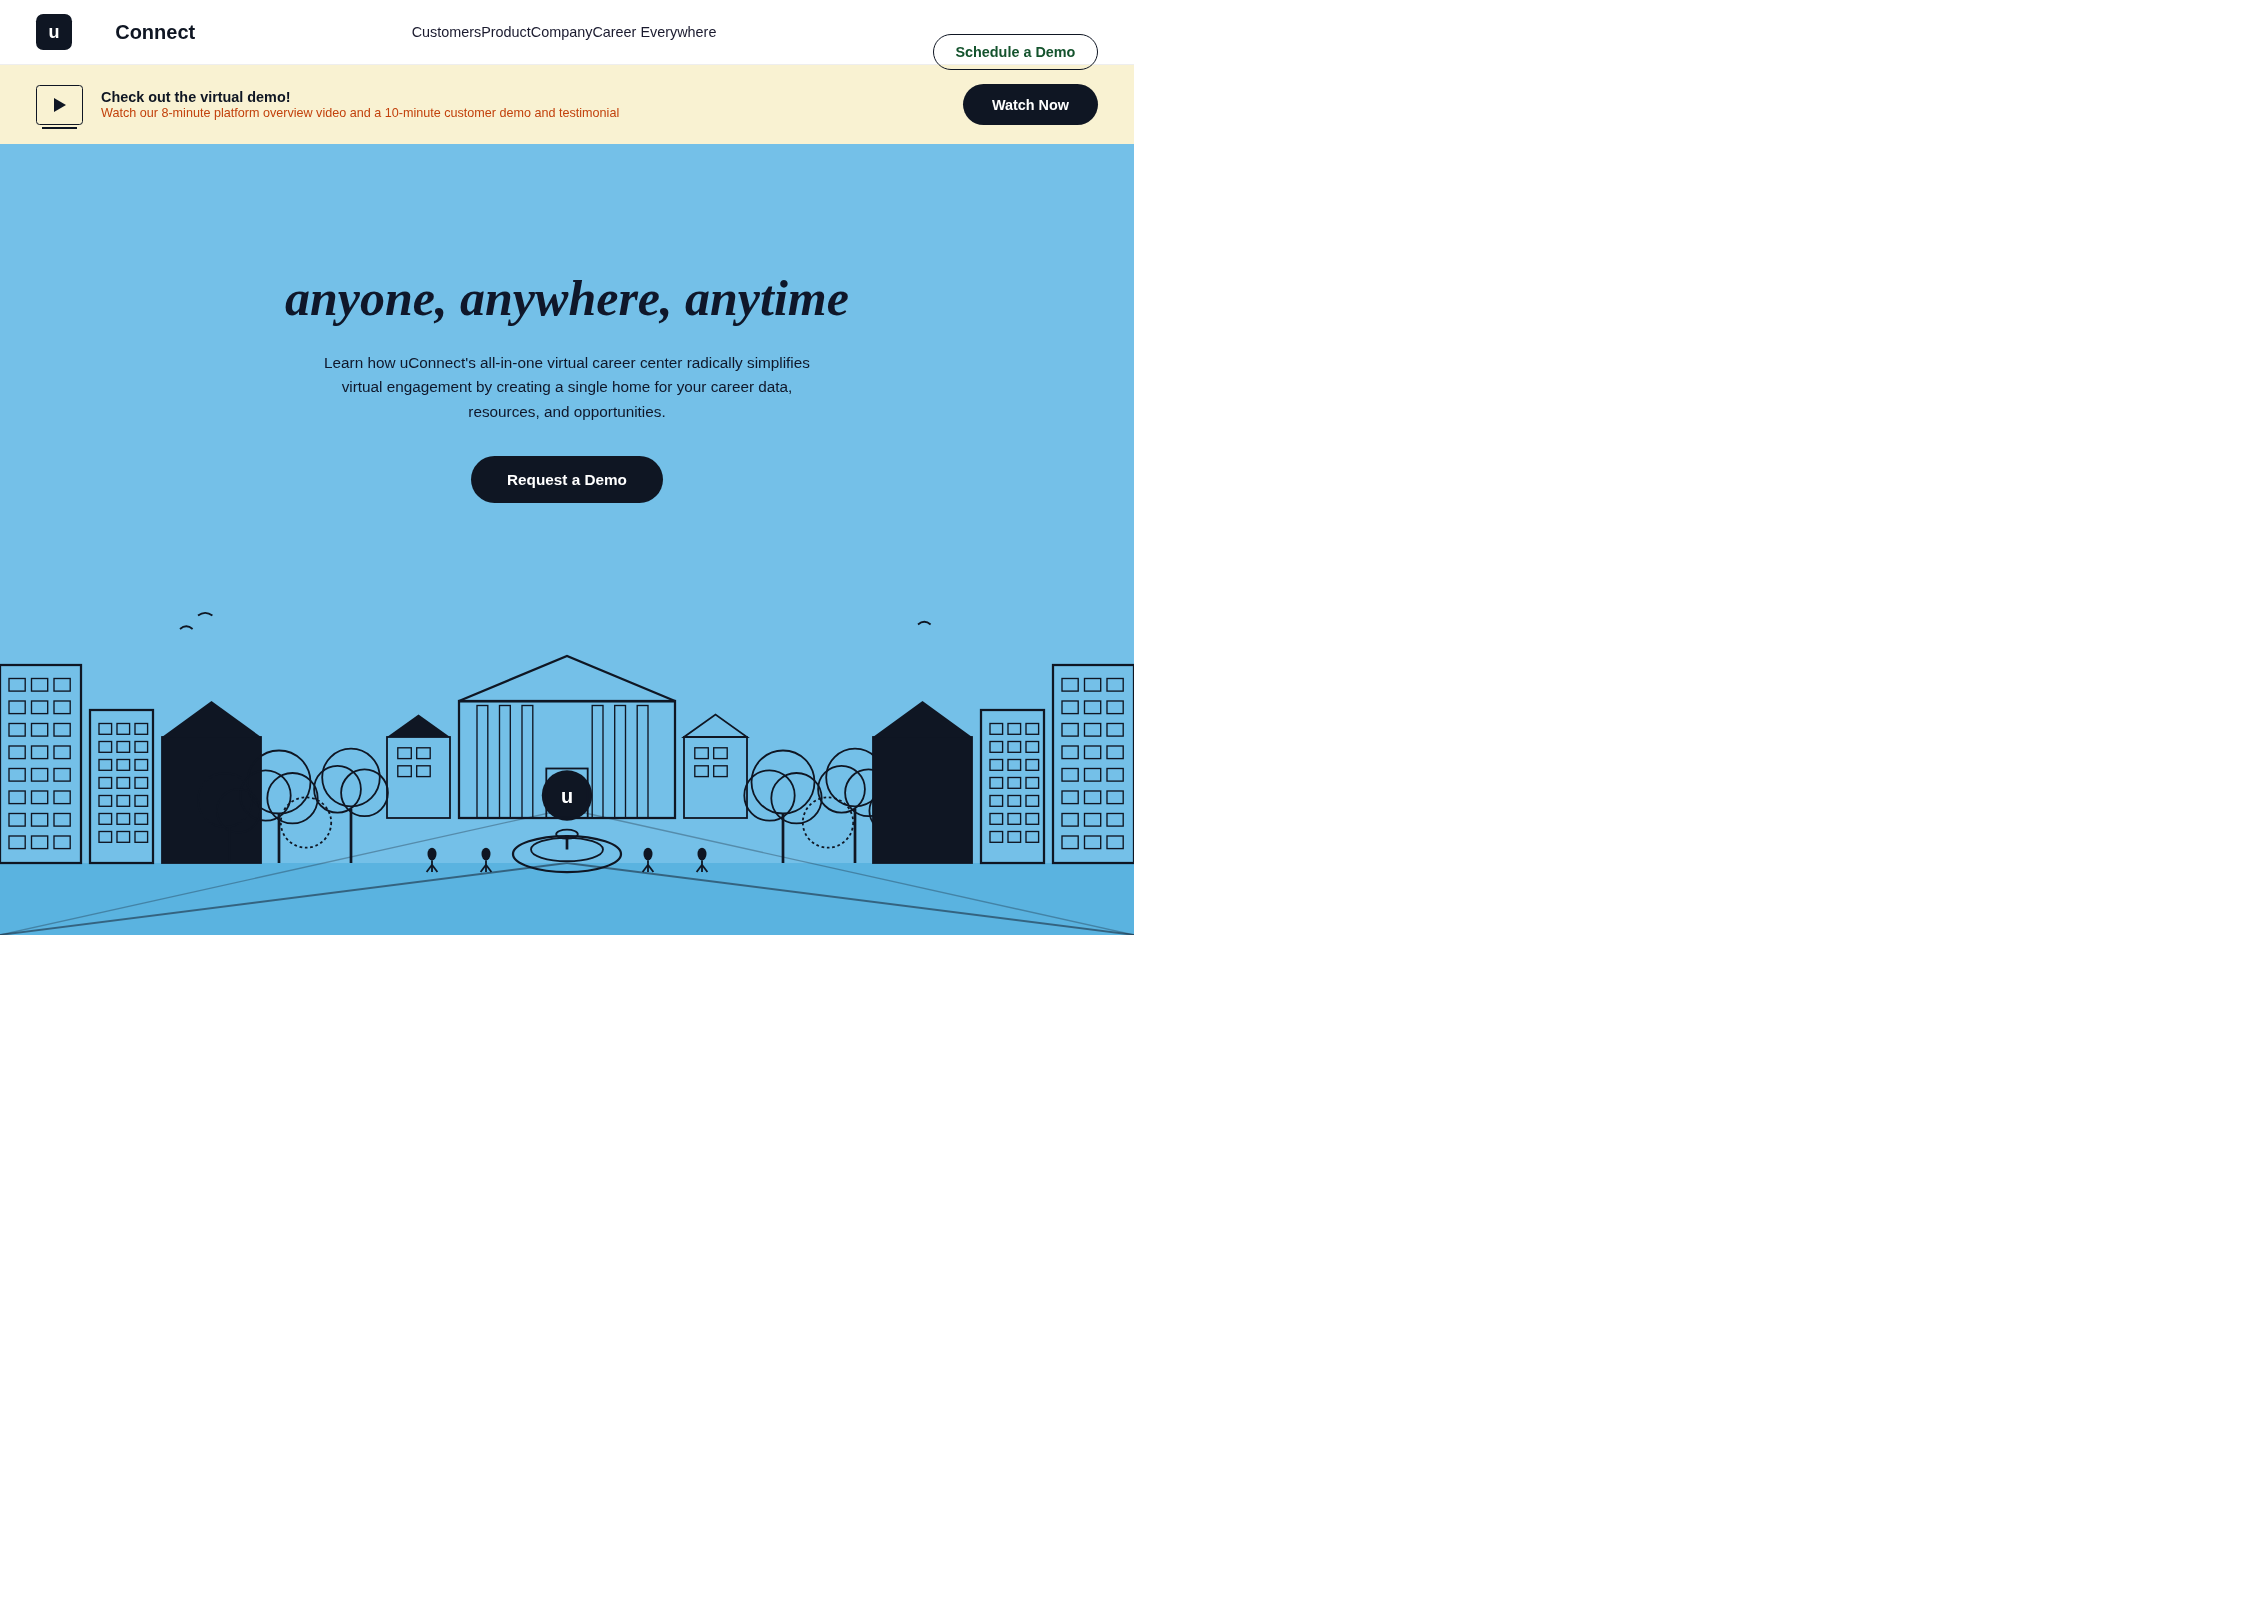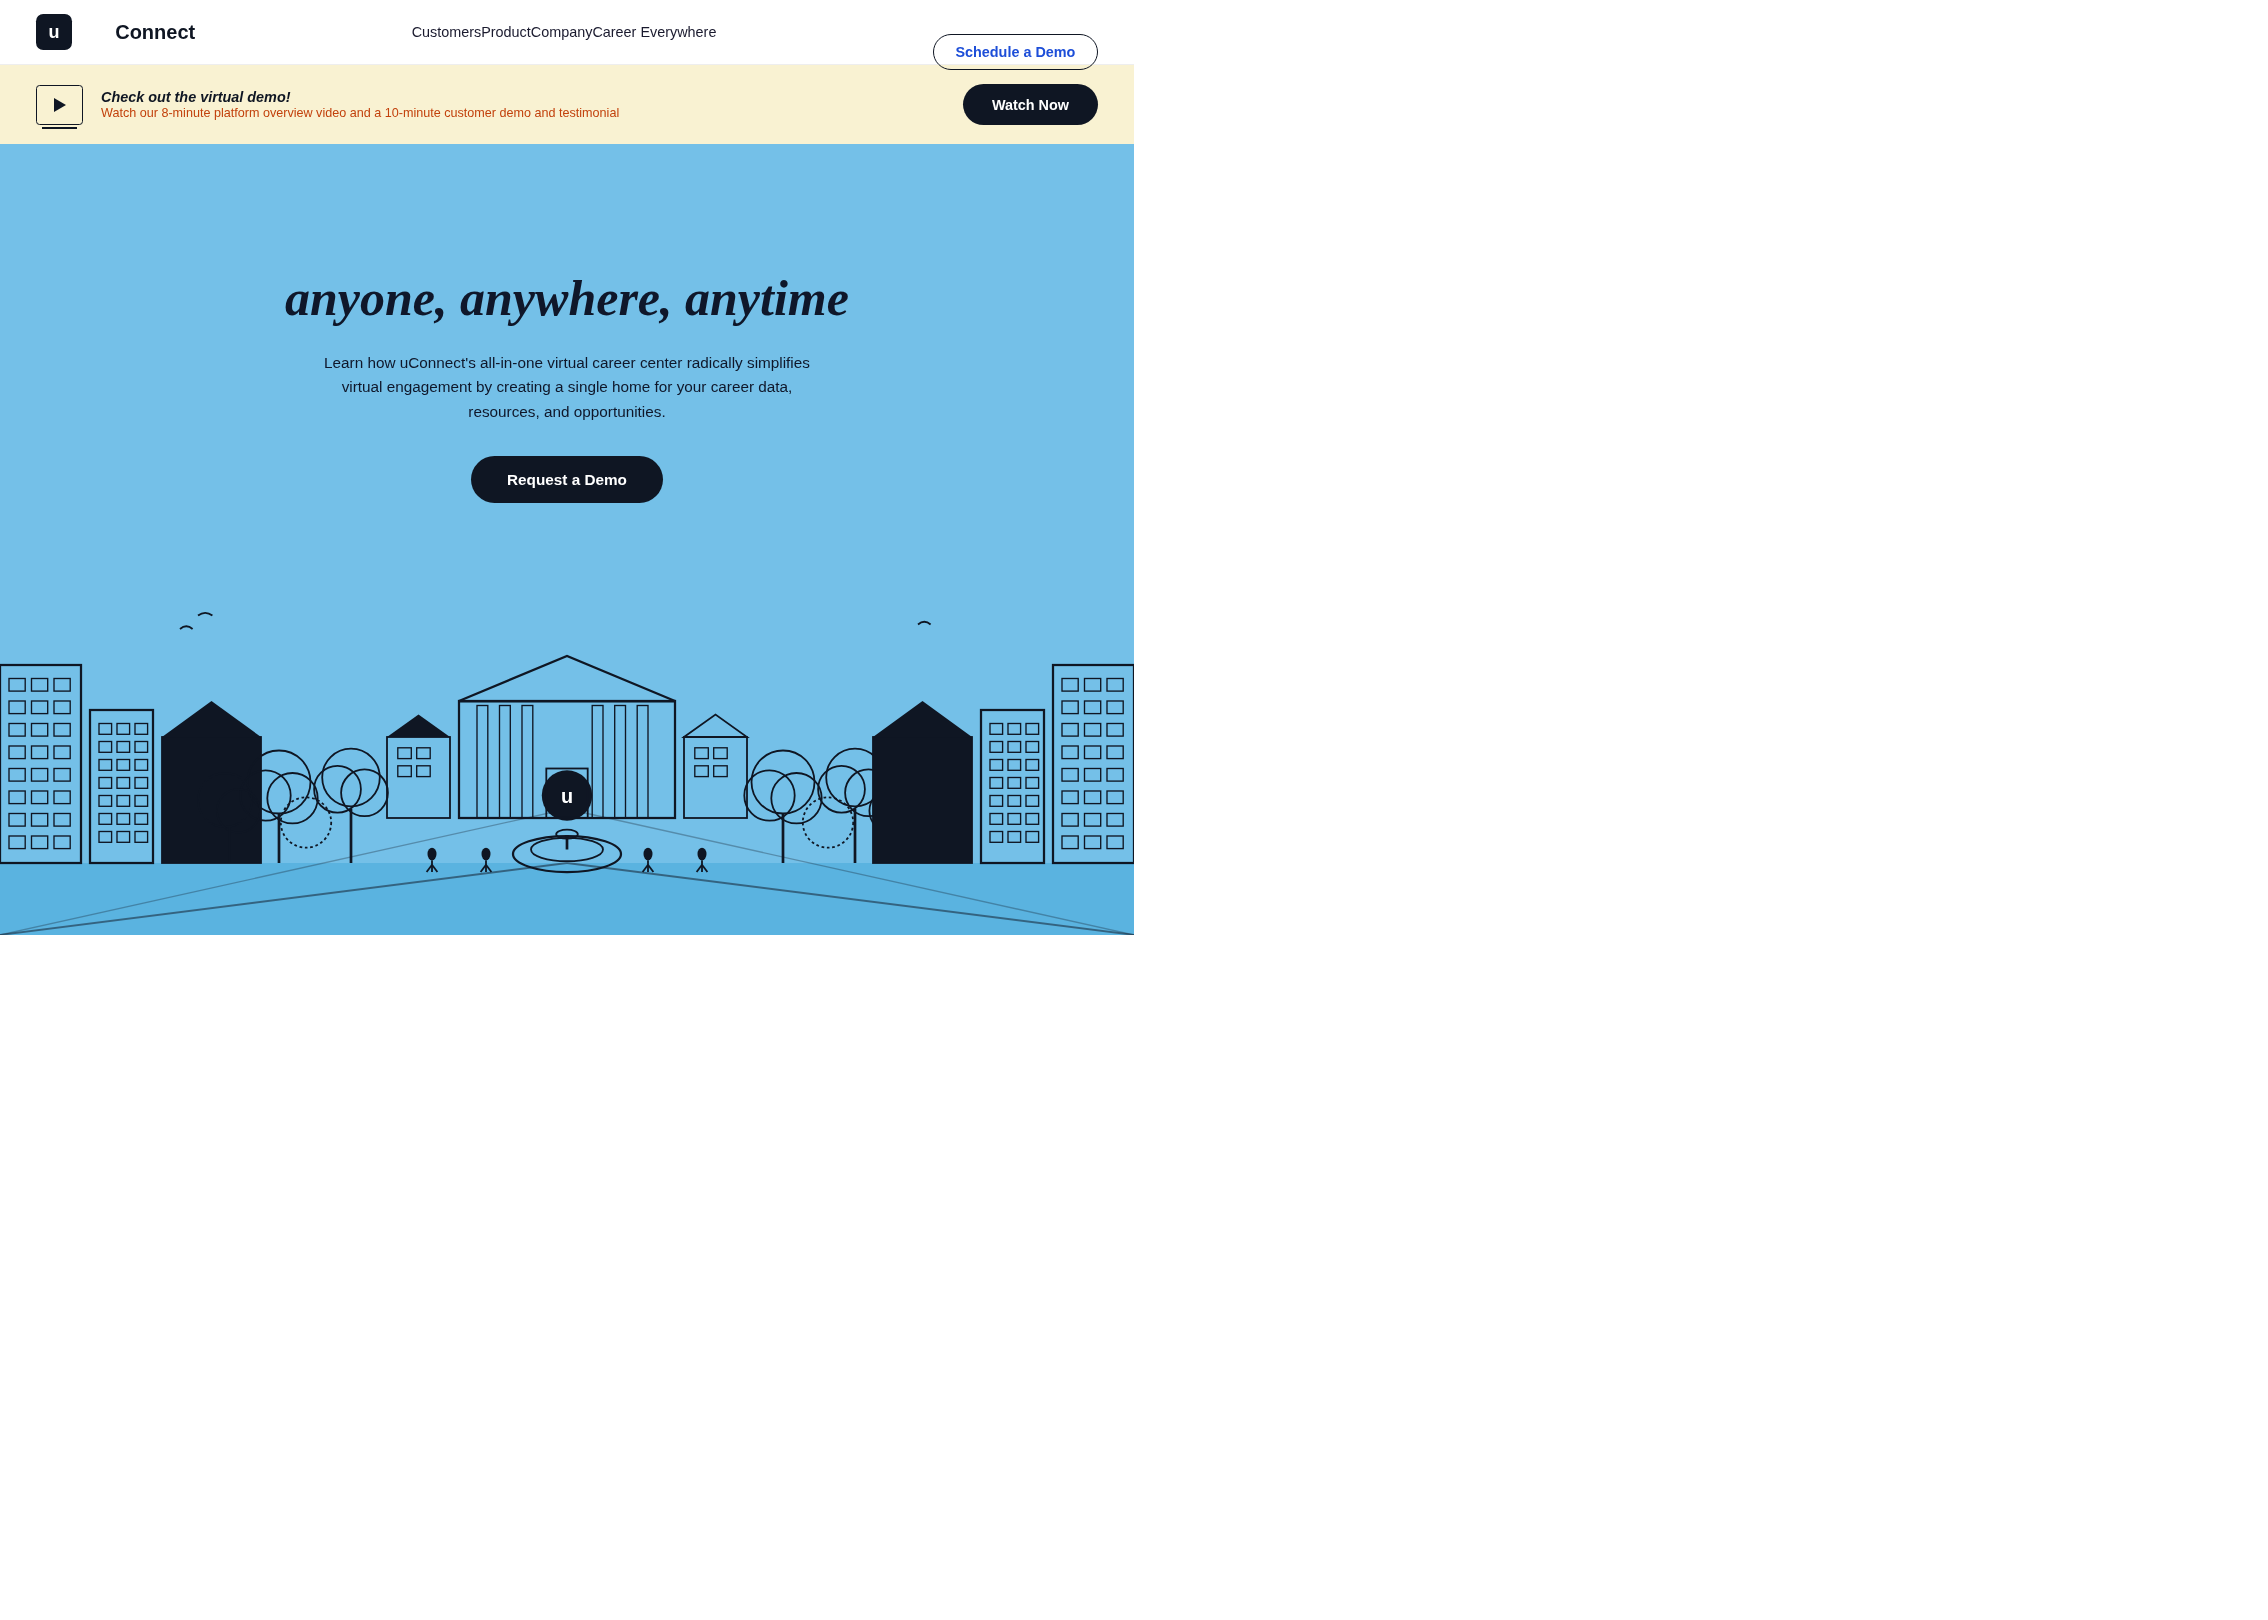--- a/index.html
+++ b/index.html
@@ -65,21 +65,21 @@
       font-weight: 400;
     }
 
     .schedule-btn {
       border: 1.8px solid #0f1623;
       border-radius: 45px;
       padding: 9px 21.6px;
       background: transparent;
       font-size: 14.4px;
       font-weight: 600;
-      color: #1d4ed8;
+      color: #14532d;
       cursor: pointer;
       margin-top: 40px;
     }
 
     
     .banner {
       background: #f9f2d2;
       display: flex;
       align-items: center;
       justify-content: space-between;
@@ -123,21 +123,20 @@
       right: 5.4px;
       height: 1.8px;
       background: #0f1623;
     }
 
     .banner-text-title {
       font-size: 14.4px;
       font-weight: 800;
       color: #0f1623;
       margin-bottom: 1px;
-      font-style: italic;
     }
 
     .banner-text-desc {
       font-size: 12.6px;
       color: #c2410c;
       font-weight: 400;
     }
 
     .watch-btn {
       background: #0f1623;

